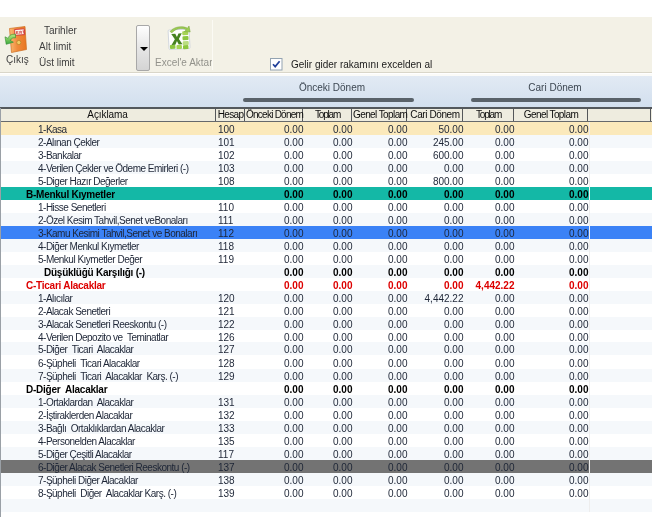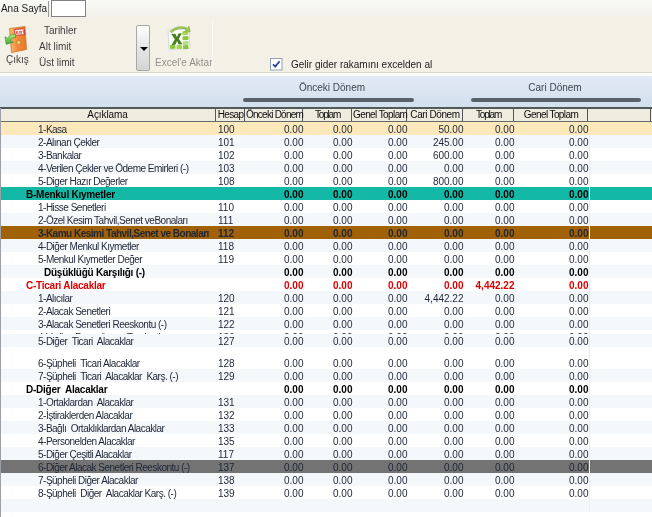--- a/index.html
+++ b/index.html
@@ -23,24 +23,20 @@
 .row {position:absolute;left:0;width:652px;height:13px;line-height:13px}
 .nm {position:absolute;top:0.5px;white-space:pre;letter-spacing:-0.5px}
 .bold .nm,.red .nm {letter-spacing:-0.25px}
 .hs {position:absolute;left:218px;top:0.5px}
 .vl {position:absolute;top:0.5px;text-align:right}
 .vline {position:absolute;left:589px;top:0;width:1px;height:390px;background:#ededed}
 .leftline {position:absolute;left:0;top:108px;width:1px;height:409px;background:#9aa0a6}
 </style></head>
 <body>
 <div id="app">
-<div class="tabstrip">
-      <div class="tab">Ana Sayfa</div>
-      <div class="whitebox"></div>
-    </div>
 <div class="ribbon">
 <svg width="28" height="30" viewBox="0 0 28 30" style="position:absolute;left:3px;top:8px">
 <defs>
           <linearGradient id="door" x1="0" y1="0" x2="1" y2="0">
 <stop offset="0" stop-color="#f9bc74"></stop>
             <stop offset="0.45" stop-color="#f08b3d"></stop>
             <stop offset="1" stop-color="#e87722"></stop>
           </linearGradient>
 <linearGradient id="arr" x1="0" y1="0" x2="0" y2="1">
 <stop offset="0" stop-color="#b8e87a"></stop>
@@ -171,21 +167,21 @@
 <div class="row " style="top:91px;background:#f5f8fb;color:#1d2536;font-weight:normal">
 <span class="nm" style="left:38px">2-Özel Kesim Tahvil,Senet veBonaları</span>
 <span class="hs">111</span>
 <span class="vl" style="left:234px;width:69.5px">0.00</span>
 <span class="vl" style="left:283px;width:69.5px">0.00</span>
 <span class="vl" style="left:338px;width:69.5px">0.00</span>
 <span class="vl" style="left:394px;width:69.5px">0.00</span>
 <span class="vl" style="left:445px;width:69.5px">0.00</span>
 <span class="vl" style="left:519px;width:69.5px">0.00</span>
 </div>
-<div class="row " style="top:104px;background:#a16207;color:#1d2536;font-weight:bold">
+<div class="row " style="top:104px;background:#3b82f6;color:#1d2536;font-weight:normal">
 <span class="nm" style="left:38px">3-Kamu Kesimi Tahvil,Senet ve Bonaları</span>
 <span class="hs">112</span>
 <span class="vl" style="left:234px;width:69.5px">0.00</span>
 <span class="vl" style="left:283px;width:69.5px">0.00</span>
 <span class="vl" style="left:338px;width:69.5px">0.00</span>
 <span class="vl" style="left:394px;width:69.5px">0.00</span>
 <span class="vl" style="left:445px;width:69.5px">0.00</span>
 <span class="vl" style="left:519px;width:69.5px">0.00</span>
 </div>
 <div class="row " style="top:117px;background:#f5f8fb;color:#1d2536;font-weight:normal">
@@ -259,21 +255,21 @@
 <div class="row " style="top:208px;background:#ffffff;color:#1d2536;font-weight:normal">
 <span class="nm" style="left:38px">4-Verilen Depozito ve  Teminatlar</span>
 <span class="hs">126</span>
 <span class="vl" style="left:234px;width:69.5px">0.00</span>
 <span class="vl" style="left:283px;width:69.5px">0.00</span>
 <span class="vl" style="left:338px;width:69.5px">0.00</span>
 <span class="vl" style="left:394px;width:69.5px">0.00</span>
 <span class="vl" style="left:445px;width:69.5px">0.00</span>
 <span class="vl" style="left:519px;width:69.5px">0.00</span>
 </div>
-<div class="row " style="top:212px;background:#f5f8fb;color:#1d2536;font-weight:normal">
+<div class="row " style="top:220px;background:#f5f8fb;color:#1d2536;font-weight:normal">
 <span class="nm" style="left:38px">5-Diğer  Ticari  Alacaklar</span>
 <span class="hs">127</span>
 <span class="vl" style="left:234px;width:69.5px">0.00</span>
 <span class="vl" style="left:283px;width:69.5px">0.00</span>
 <span class="vl" style="left:338px;width:69.5px">0.00</span>
 <span class="vl" style="left:394px;width:69.5px">0.00</span>
 <span class="vl" style="left:445px;width:69.5px">0.00</span>
 <span class="vl" style="left:519px;width:69.5px">0.00</span>
 </div>
 <div class="row " style="top:234px;background:#ffffff;color:#1d2536;font-weight:normal">

